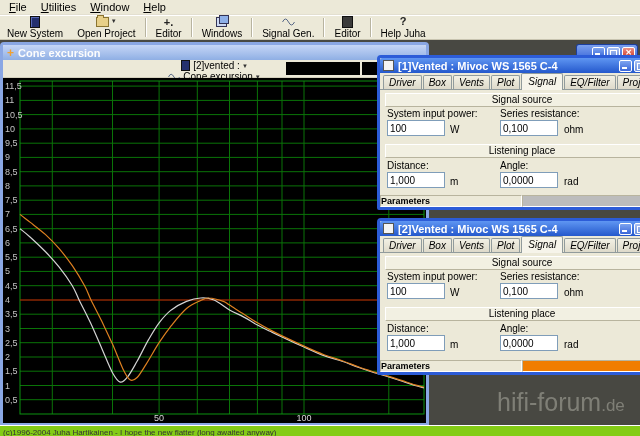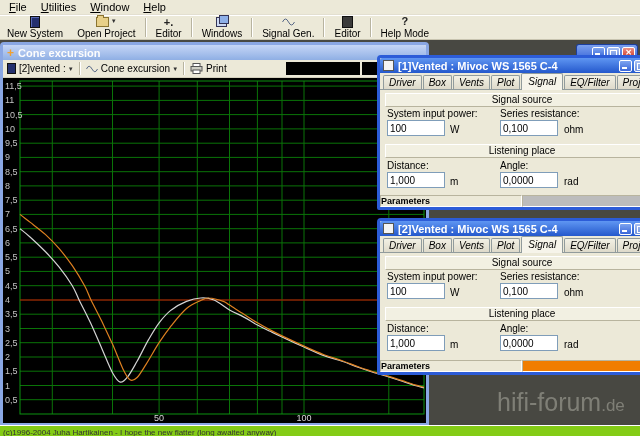--- a/index.html
+++ b/index.html
@@ -41,21 +41,21 @@
     border-top:1px solid #fff;box-sizing:border-box;overflow:hidden;
     font-size:8px;color:#333;padding:2px 0 0 3px;white-space:nowrap;}
   
   .chart-win{position:absolute;left:0;top:42px;width:429px;height:383px;z-index:2;
     box-sizing:border-box;border:3px solid #8aa7e4;border-radius:4px 4px 0 0;background:#ece9d8;}
   .chart-title{height:15px;display:flex;align-items:center;padding-left:4px;
     background:linear-gradient(#c6d6f6,#8fafe4);border-radius:2px 2px 0 0;
     color:#fdfdfd;font-weight:bold;font-size:11px;}
   .cross-ico{color:#f0a030;font-weight:bold;font-size:12px;margin-right:4px;line-height:10px;}
   .chart-toolbar{height:17px;background:#ece9d8;display:flex;align-items:center;
-    font-size:10px;position:relative;border-bottom:1px solid #d4d0bc;}
+    font-size:10px;position:relative;border-bottom:1px solid #d4d0bc;flex-direction:column;}
   .ct-btn{display:flex;align-items:center;padding:0 4px;height:15px;white-space:nowrap;}
   .ct-sep{width:1px;height:13px;background:#b8b4a0;border-right:1px solid #fff;margin:0 1px;}
   .mini-doc{width:7px;height:9px;background:#24306e;border:1px solid #111;margin-right:3px;}
   .readout{position:absolute;top:2px;height:13px;background:#000;}
   .readout.r1{right:66px;width:74px;}
   .readout.r2{right:2px;width:62px;}
   .plot-area{position:relative;width:423px;height:345px;background:#000;}
   .plot-area svg{position:absolute;left:0;top:0;}
   
   .dlg{position:absolute;width:290px;box-sizing:border-box;z-index:4;
@@ -148,21 +148,21 @@
   <div class="tb-sep"></div>
   <div class="tbtn">
     <span class="ico">
         <span class="ic-ed"></span>
       </span>
     <span>Editor</span>
   </div>
   <div class="tb-sep"></div>
   <div class="tbtn">
     <span class="ico ic-q">?</span>
-    <span>Help Mode</span>
+    <span>Help Juha</span>
   </div>
 </div>
 
 <div class="behind-win">
   <span class="wbtn min"></span>
   <span class="wbtn max"></span>
   <span class="wbtn close">✕</span>
 </div>
 
 <div class="chart-win">

